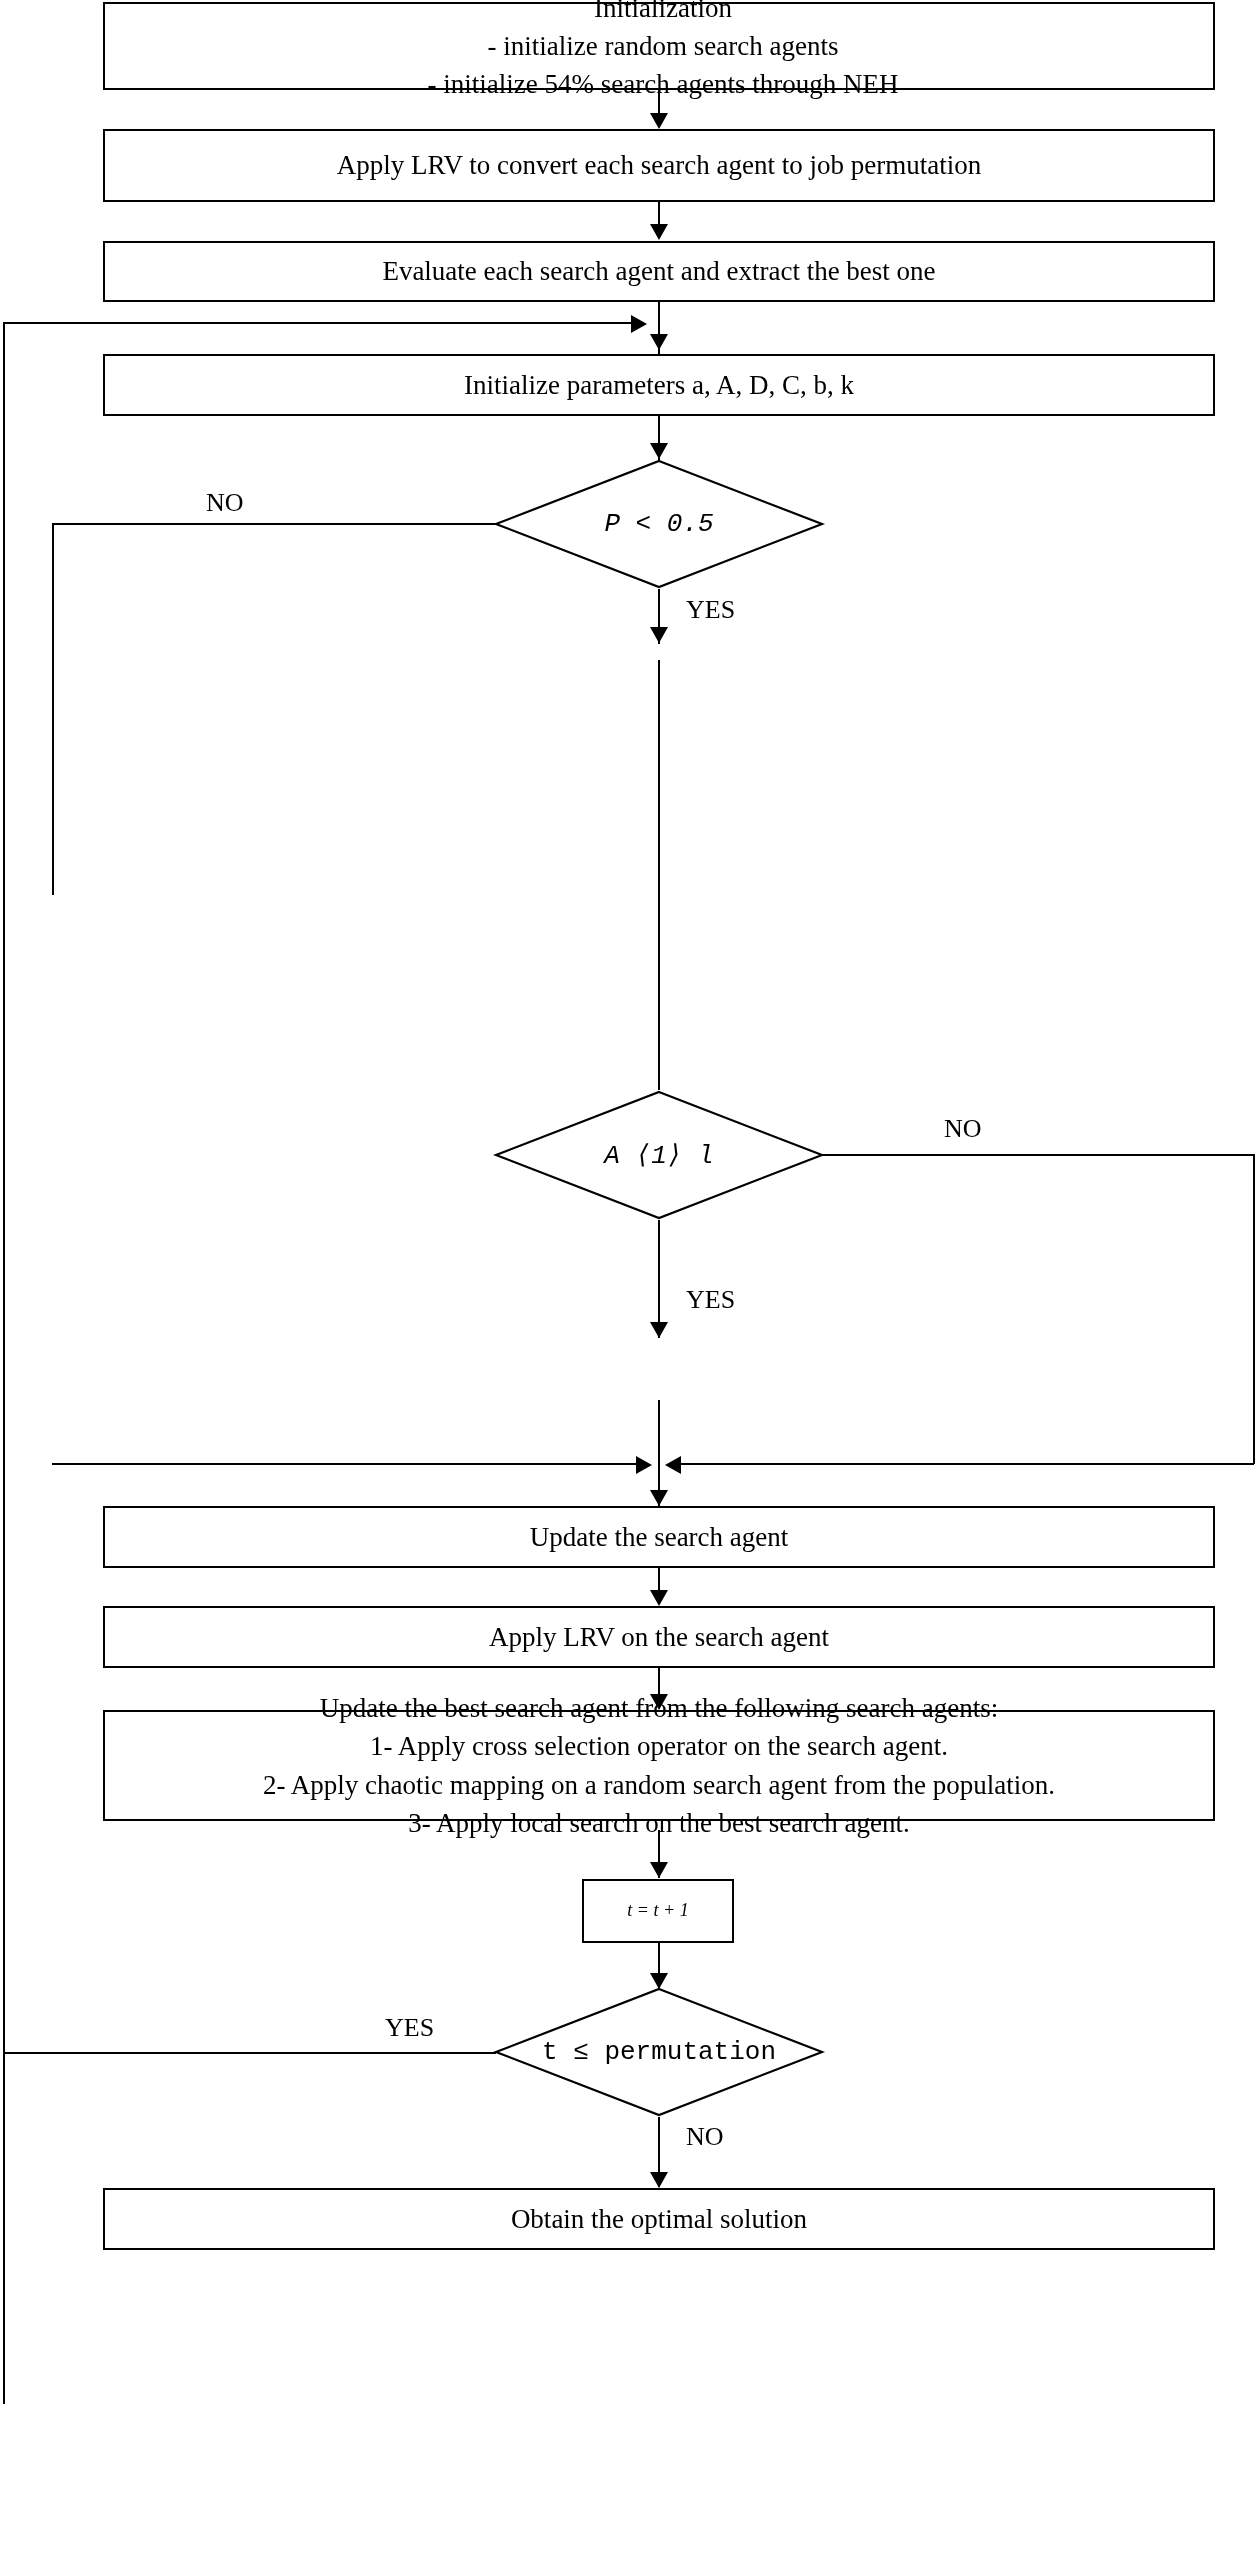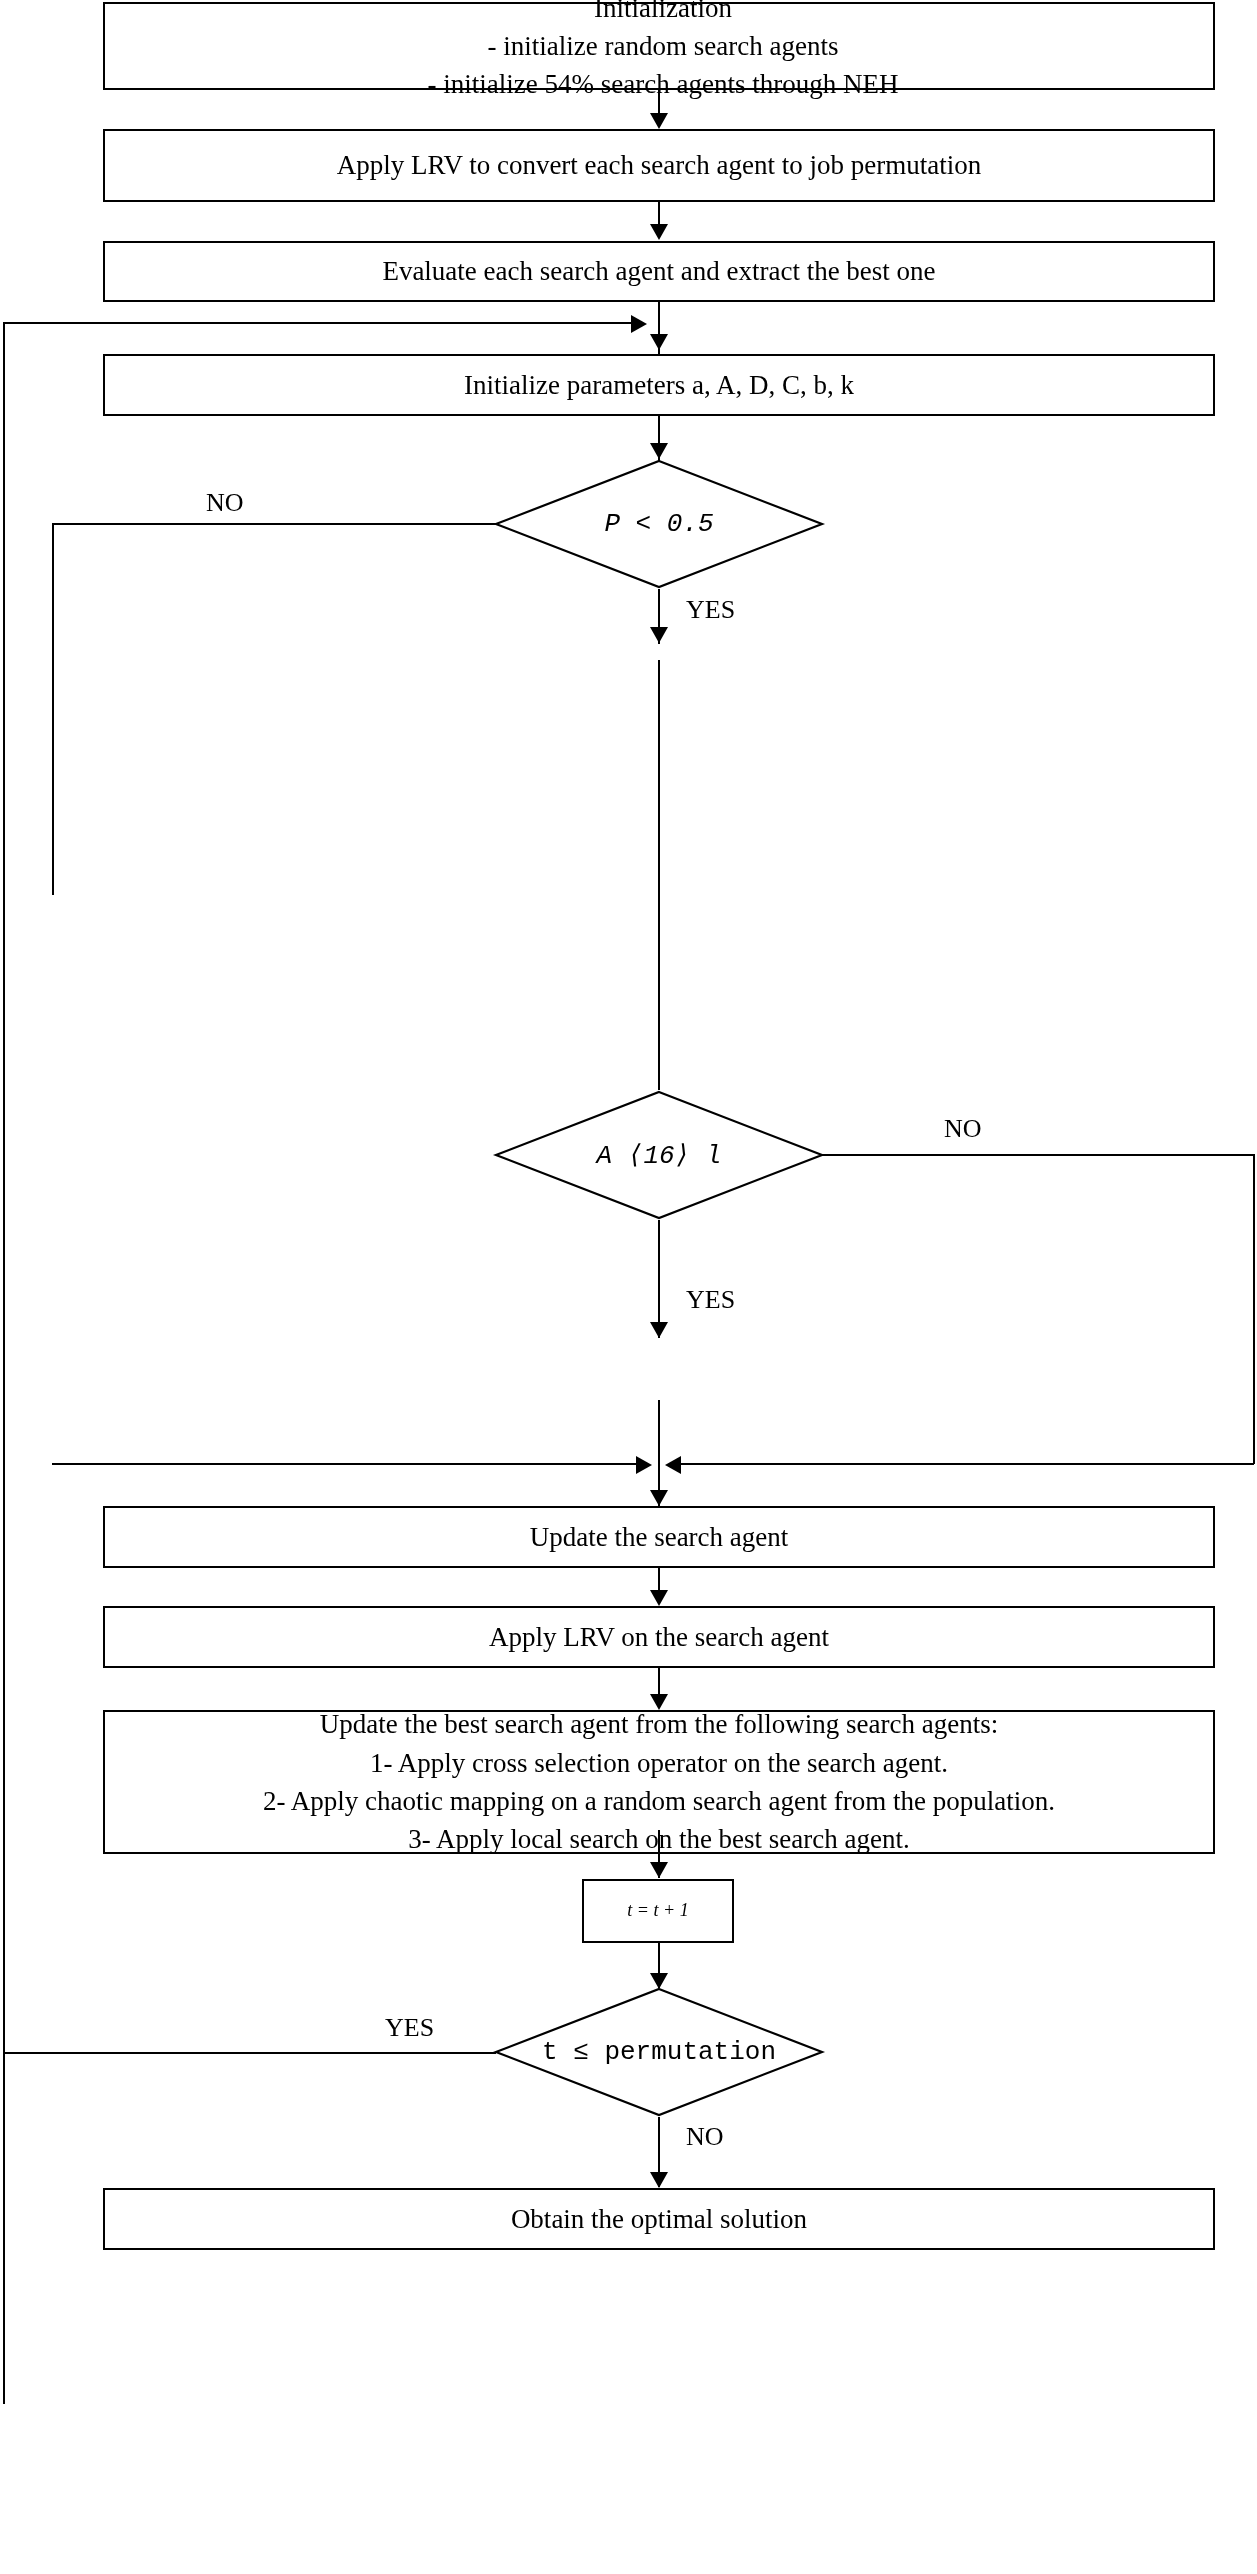--- a/index.html
+++ b/index.html
@@ -161,21 +161,21 @@
   <div class="edge-label" style="left:206px; top:488px;">NO</div>
 
   <div class="ln ln-v" style="left:658px; top:589px; height:55px;"></div>
   <div class="arrow-down" style="left:650px; top:627px;"></div>
   <div class="edge-label" style="left:686px; top:595px;">YES</div>
 
   <div class="diamond-wrap" style="left:494px; top:1090px; width:330px; height:130px;">
     <svg width="330" height="130" viewBox="0 0 330 130">
       <polygon points="165,2 328,65 165,128 2,65" fill="#ffffff" stroke="#000000" stroke-width="2.2"></polygon>
     </svg>
-    <div class="diamond-label it">A ⟨16⟩ l</div>
+    <div class="diamond-label it">A ⟨1⟩ l</div>
   </div>
 
   <div class="ln ln-v" style="left: 658px; top: 660px; height: 430px;"></div>
 
   <div class="ln ln-h" style="left:822px; top:1154px; width:431px;"></div>
   <div class="ln ln-v" style="left:1253px; top:1154px; height:310px;"></div>
   <div class="edge-label" style="left:944px; top:1114px;">NO</div>
 
   <div class="ln ln-v" style="left: 658px; top: 1220px; height: 118px;"></div>
   <div class="arrow-down" style="left:650px; top:1322px;"></div>
@@ -201,21 +201,21 @@
 
   <div class="node-box" style="left:103px; top:1606px; width:1112px; height:62px;">
     <div class="lines">
       <div>Apply LRV on the search agent</div>
     </div>
   </div>
 
   <div class="ln ln-v" style="left:658px; top:1668px; height:37px;"></div>
   <div class="arrow-down" style="left:650px; top:1694px;"></div>
 
-  <div class="node-box" style="left:103px; top:1710px; width:1112px; height:144px;">
+  <div class="node-box" style="left:103px; top:1710px; width:1112px; height:111px;">
     <div class="lines">
       <div>Update the best search agent from the following search agents:</div>
       <div>1- Apply cross selection operator on the search agent.</div>
       <div>2- Apply chaotic mapping on a random search agent from the population.</div>
       <div>3- Apply local search on the best search agent.</div>
     </div>
   </div>
 
   <div class="ln ln-v" style="left:658px; top:1830px; height:48px;"></div>
   <div class="arrow-down" style="left:650px; top:1862px;"></div>

